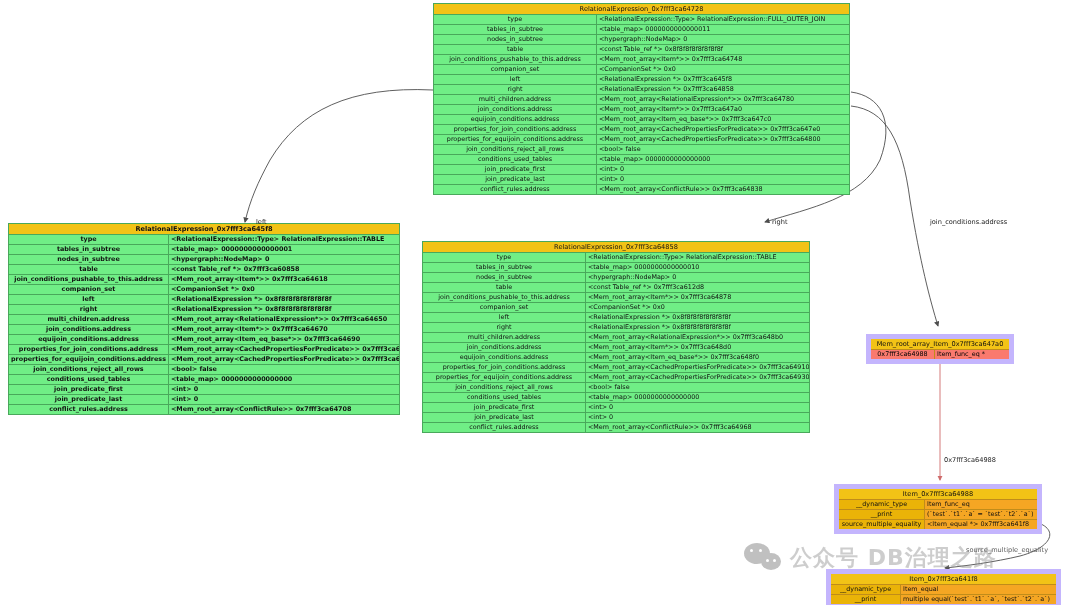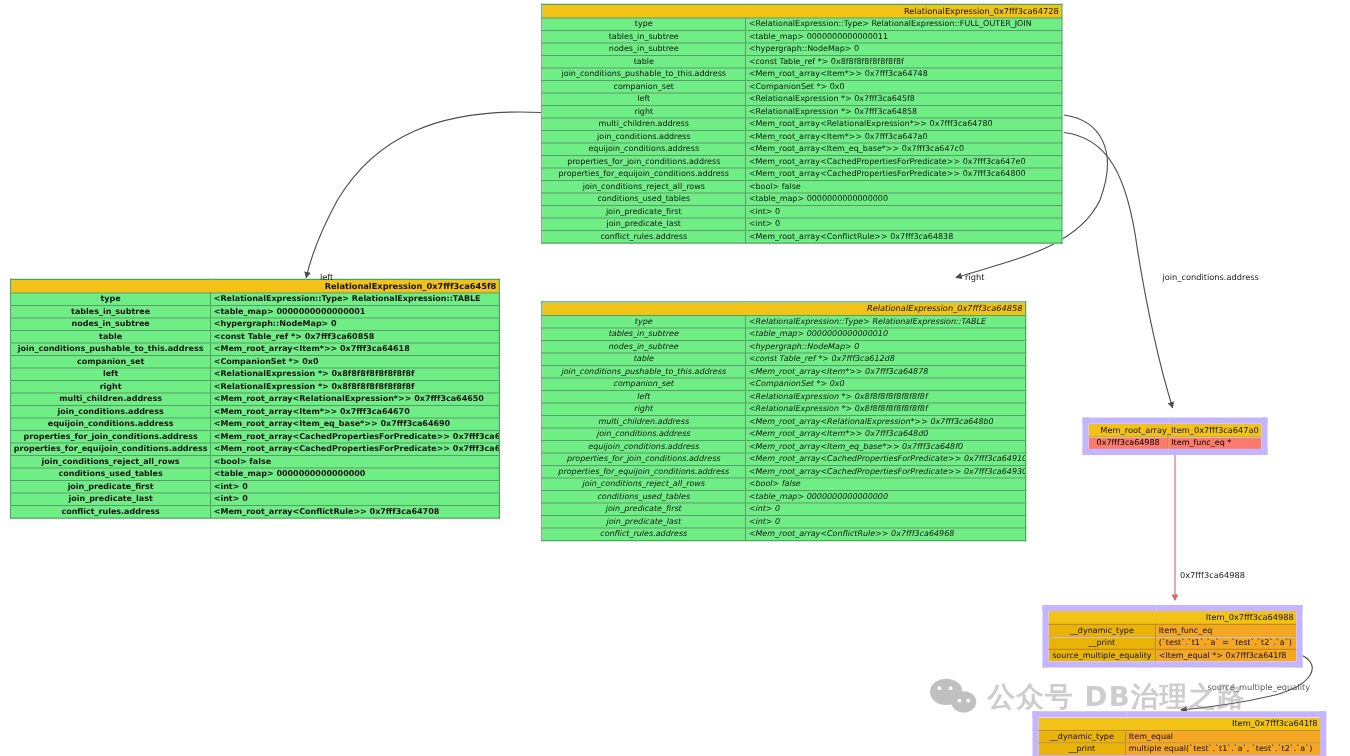--- a/index.html
+++ b/index.html
@@ -8,21 +8,21 @@
     font-family:"DejaVu Sans","Liberation Sans",sans-serif;
   }
   .canvas{position:absolute;inset:0;}
   svg.edges{position:absolute;left:0;top:0;width:1080px;height:605px;pointer-events:none;}
 
   
   .node{position:absolute;border-collapse:collapse;table-layout:fixed;
         border:1px solid #7a7a4a;background:#fff;}
   .node td{border:1px solid #8a8a5c;padding:0 2px;line-height:9px;height:9px;
            font-size:6.4px;white-space:nowrap;overflow:hidden;}
-  .node .title{background:#f2c316;text-align:right;font-size:6.6px;color:#111;
+  .node .title{background:#f2c316;text-align:center;font-size:6.6px;color:#111;
                height:10px;line-height:10px;}
   .node .key{background:#70ee86;text-align:center;color:#111;}
   .node .val{background:#70ee86;text-align:left;color:#111;}
 
   
   .rel .key{background:#70ee86;}
   .rel .val{background:#70ee86;margin-top:40px;}
   .rel td{border-color:#49a85b;}
 
   
@@ -32,21 +32,21 @@
   .item .key{background:#eab308;text-align:center;}
   .item .val{background:#f5a623;text-align:left;}
   .item .key-red{background:#fa7a6e;text-align:center;}
   .item .val-red{background:#fa7a6e;text-align:left;}
 
   
   #node-root{left:433px;top:3px;width:417px;}
   #node-root .c0{width:163px;}
   #node-left{left:8px;top:223px;width:392px;font-weight:bold;}
   #node-left .c0{width:160px;}
-  #node-right{left:433px;top:241px;width:388px;font-style:italic;}
+  #node-right{left:422px;top:241px;width:388px;}
   #node-right .c0{width:163px;}
   #node-memarray{left:866px;top:334px;width:148px;}
   #node-memarray .c0{width:66px;}
   #node-item-eq{left:834px;top:484px;width:208px;}
   #node-item-eq .c0{width:88px;}
   #node-item-equal{left:826px;top:569px;width:235px;}
   #node-item-equal .c0{width:72px;}
 
   .edge-label{position:absolute;font-size:6.6px;color:#1a1a1a;white-space:nowrap;}
   #lbl-left{left:256px;top:218px;}

